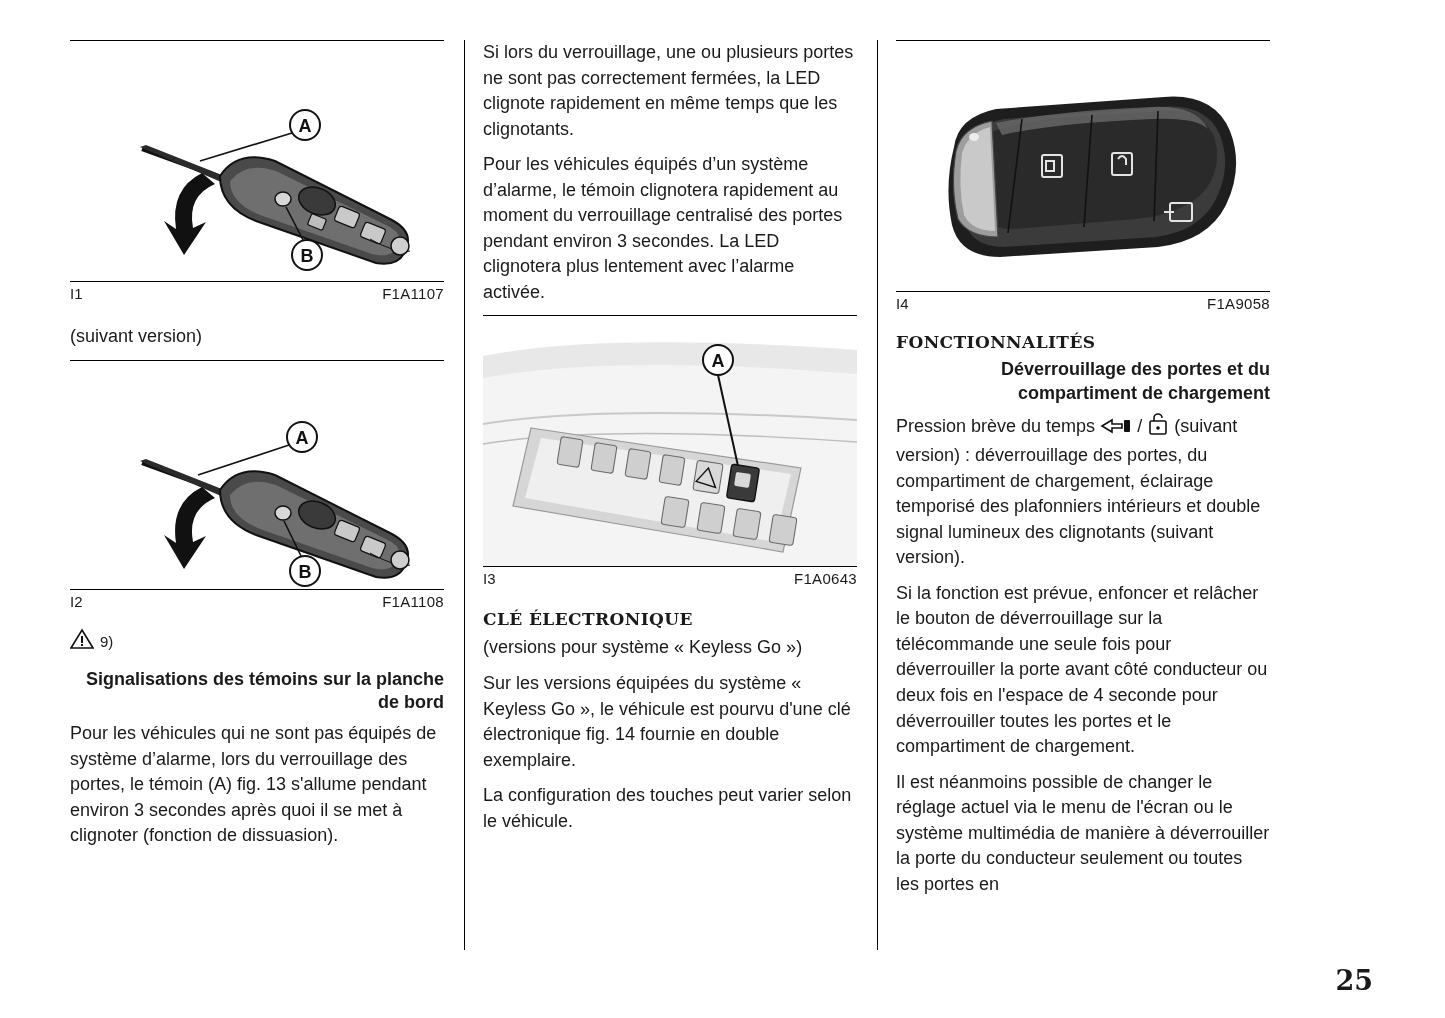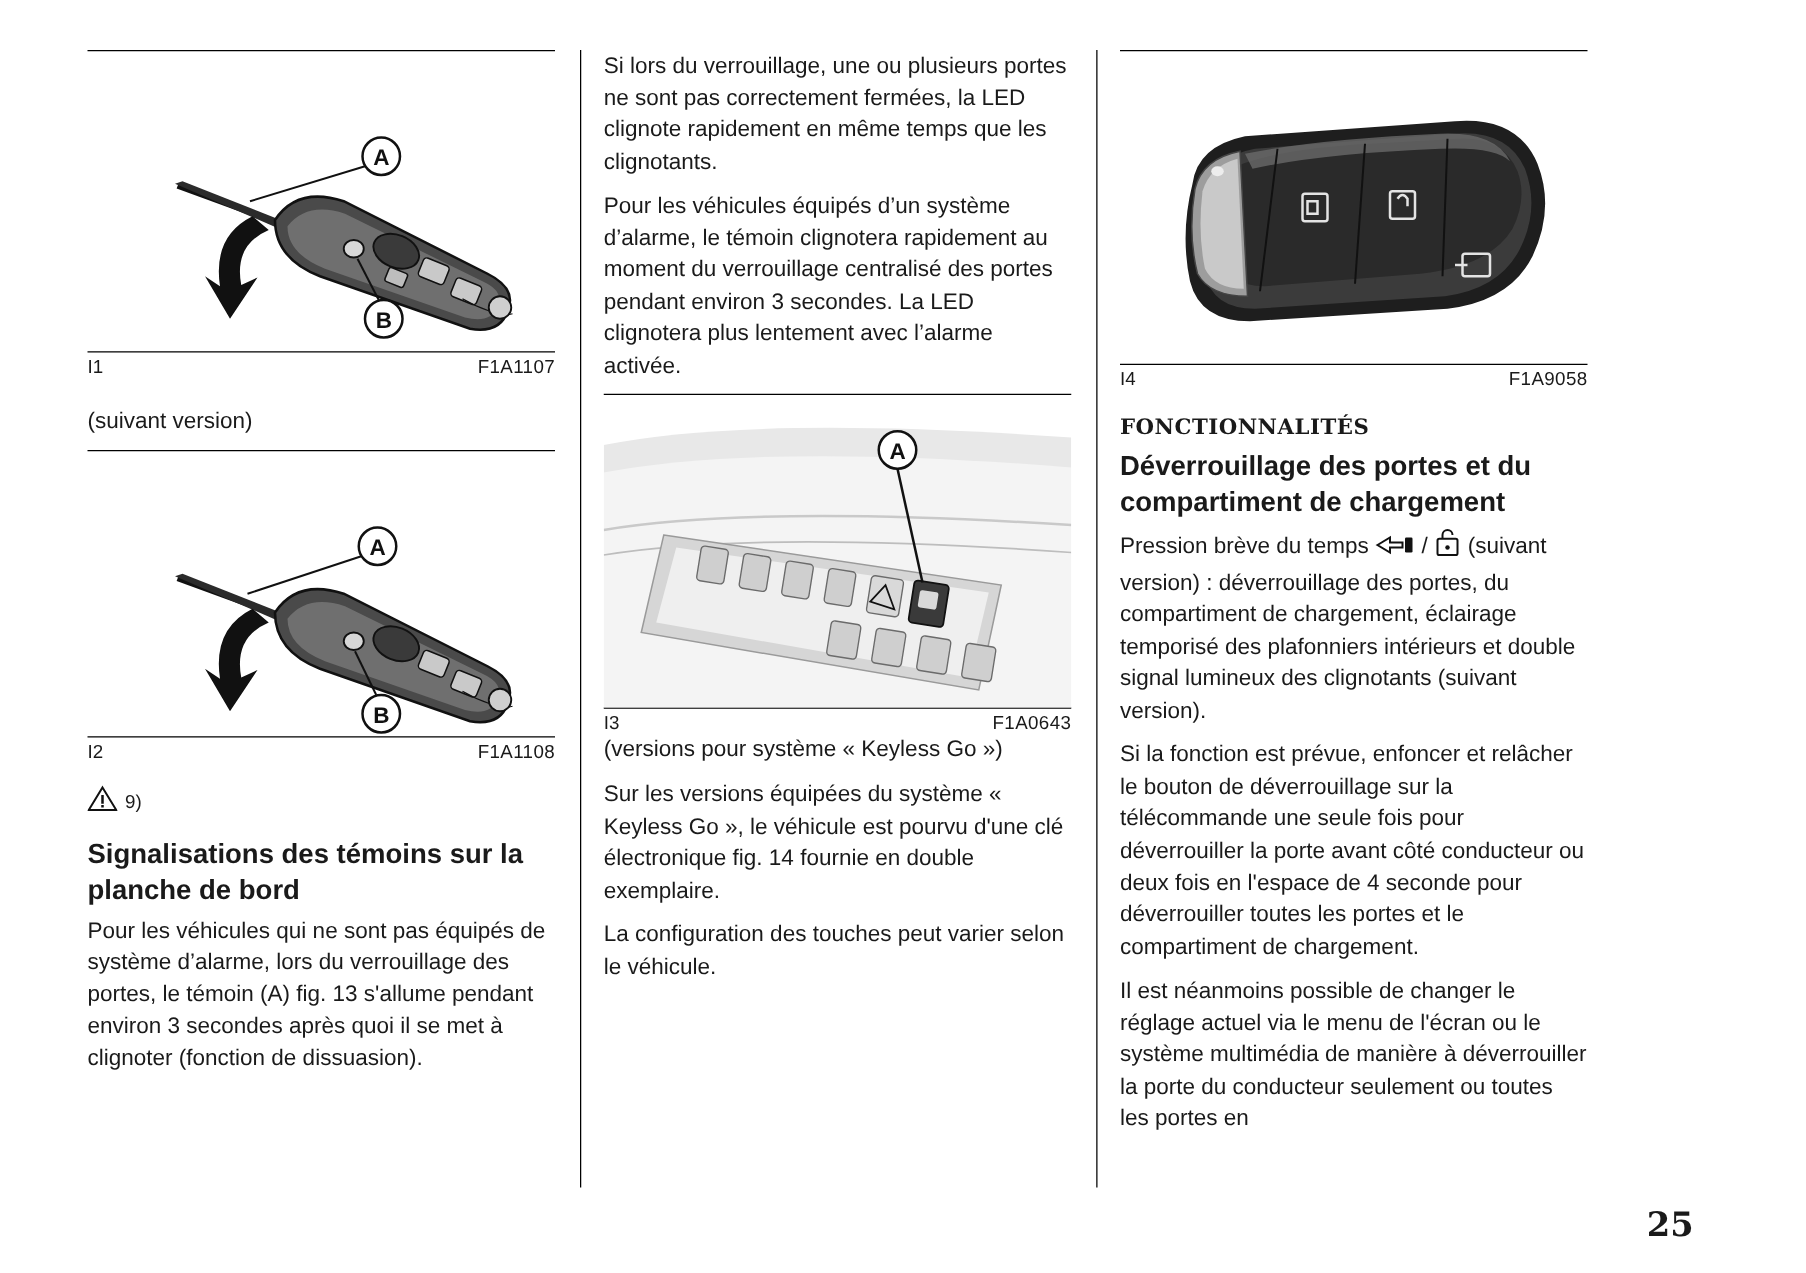--- a/index.html
+++ b/index.html
@@ -53,24 +53,25 @@
     line-height: 1.42;
   }
   h2.section-title {
     font-family: "DejaVu Serif", serif;
     font-weight: bold;
     font-size: 17px;
     letter-spacing: 0.4px;
     margin: 12px 0 6px 0;
   }
   h3.sub-title {
-    font-size: 22px;
+    font-size: 18px;
     font-weight: bold;
     line-height: 1.32;
     margin: 4px 0 6px 0;
+    text-align: right;
   }
   
   .fig {
     position: relative;
   }
   .fig .rule-top {
     border-top: 1.5px solid #000;
     width: 100%;
   }
   .fig .rule-bottom {
@@ -89,21 +90,21 @@
   }
   .art {
     width: 100%;
     display: block;
   }
   .note-small {
     font-size: 15px;
   }
   .pagenum {
     position: absolute;
-    right: 90px;
+    right: 72px;
     bottom: 22px;
     font-family: "DejaVu Serif", serif;
     font-weight: bold;
     font-size: 27px;
   }
   .inline-ico {
     display: inline-block;
     vertical-align: -4px;
   }
 </style>
@@ -245,20 +246,21 @@
           <text x="235" y="51" text-anchor="middle" font-family="Liberation Sans, sans-serif" font-size="18" font-weight="bold" fill="#111">A</text>
           <path d="M235 59 L255 150" stroke="#111" stroke-width="2" fill="none"></path>
         </svg>
         <div class="rule-bottom"></div>
         <div class="fig-caption">
           <span>I3</span>
           <span class="code">F1A0643</span>
         </div>
       </div>
 
+      <h2 class="section-title" style="margin-top:22px;">CLÉ ÉLECTRONIQUE</h2>
       <p>(versions pour système « Keyless Go »)</p>
       <p>Sur les versions équipées du système « Keyless Go », le véhicule est pourvu d'une clé électronique fig. 14 fournie en double exemplaire.</p>
       <p>La configuration des touches peut varier selon le véhicule.</p>
     </div>
 
     <div class="col-sep"></div>
 
     <div class="col">
 
       <div class="fig">

